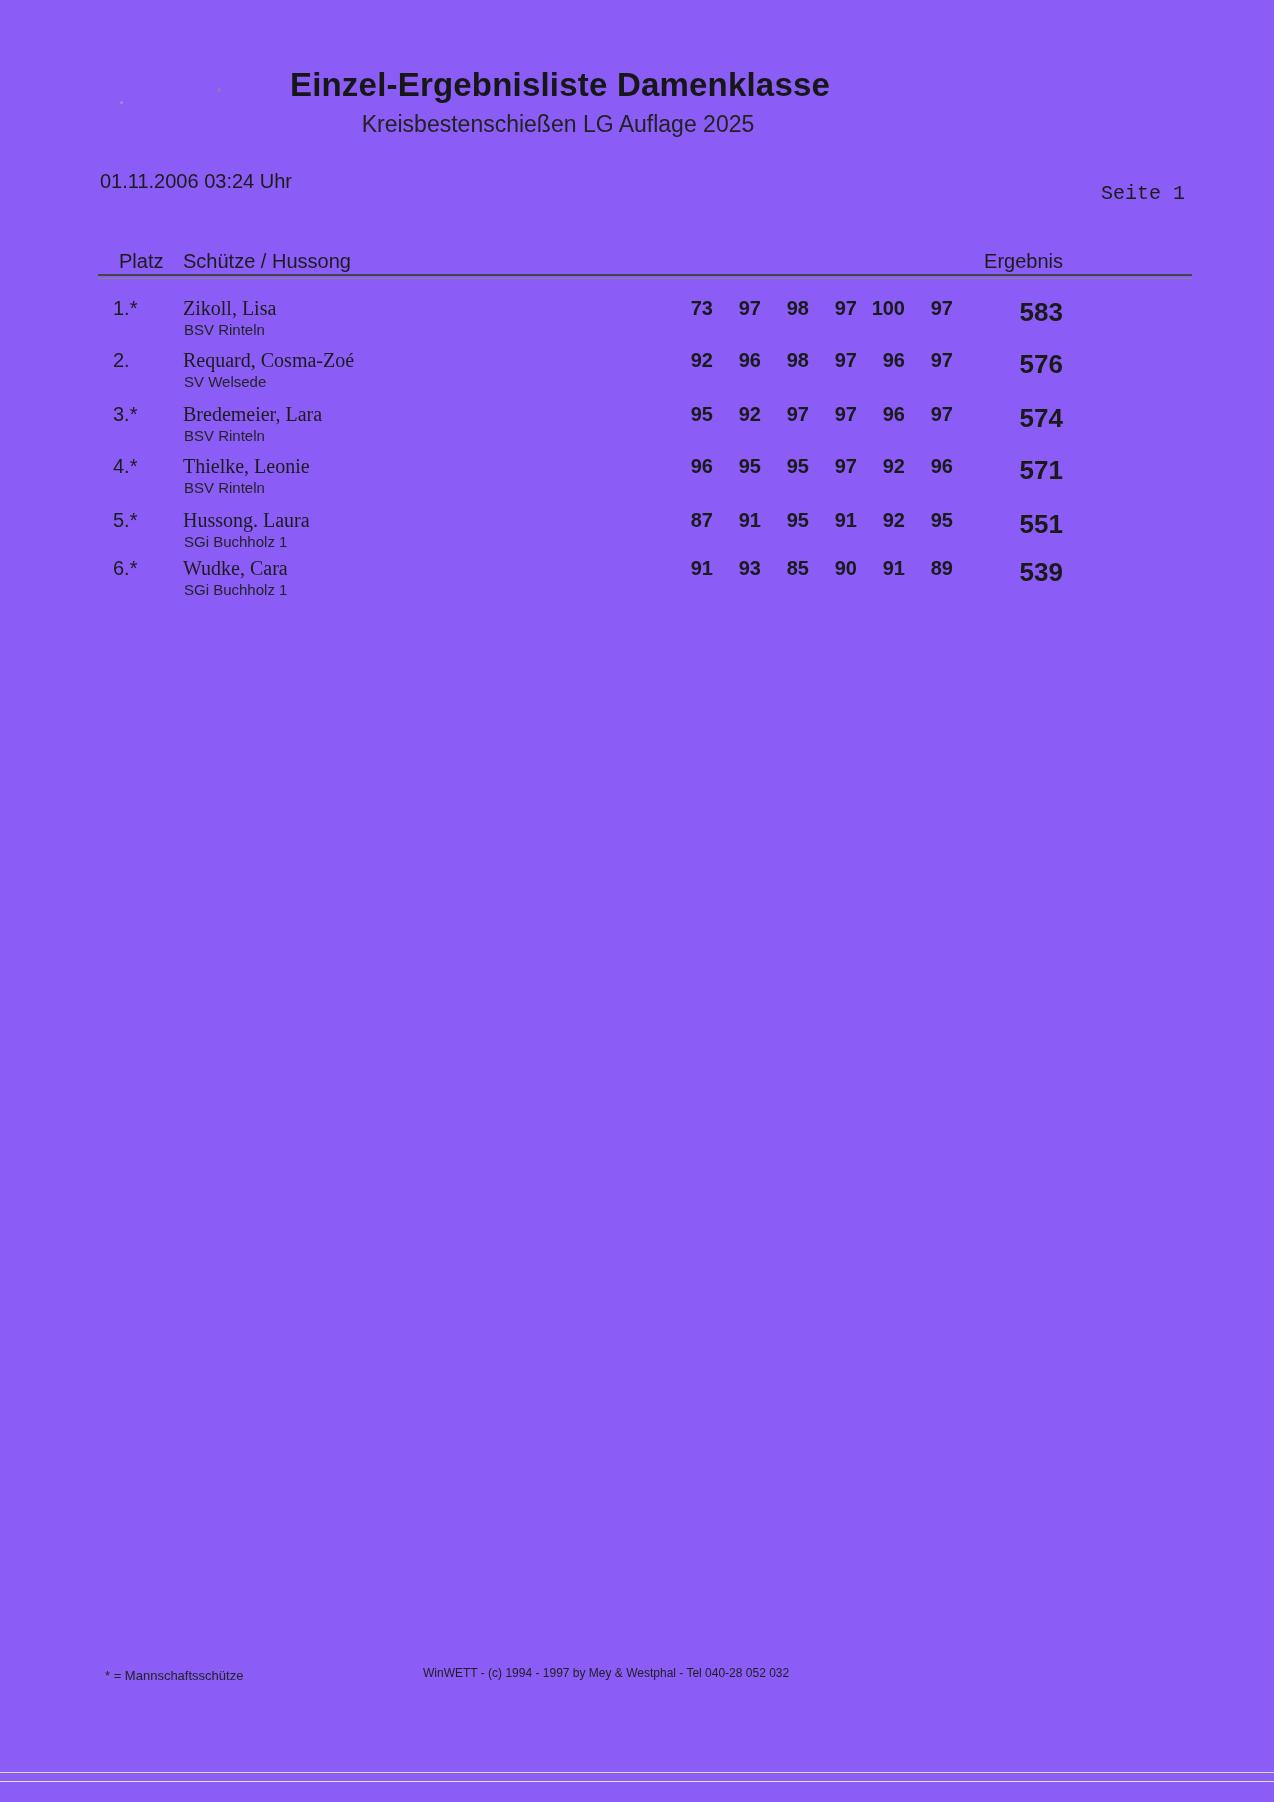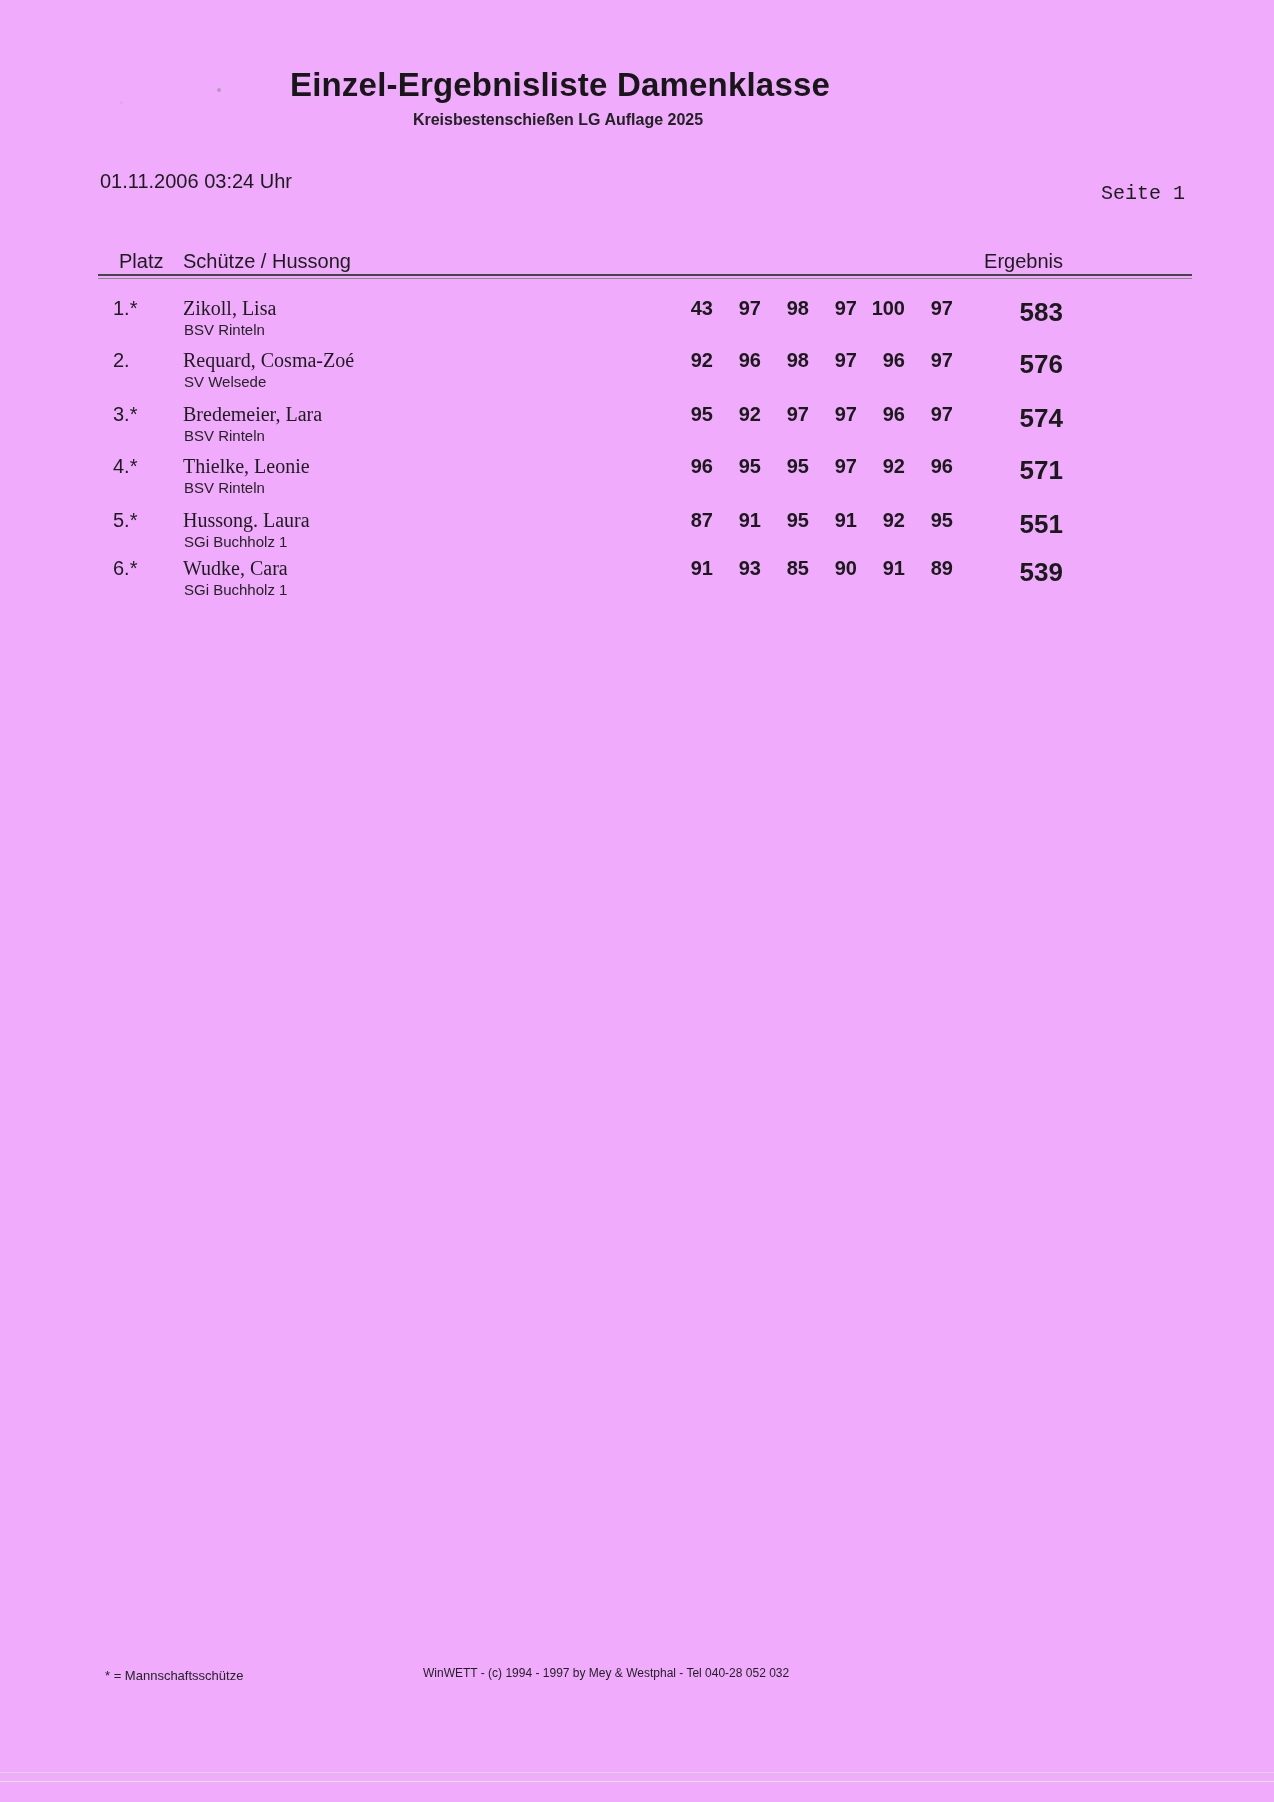--- a/index.html
+++ b/index.html
@@ -6,21 +6,21 @@
     margin: 0;
     padding: 0;
     background: #e8e8e6;
     font-family: "Liberation Sans", sans-serif;
   }
   .page {
     position: relative;
     width: 1274px;
     height: 1802px;
     margin: 0 auto;
-    background: #f0abfc;
+    background: #8b5cf6;
     color: #1c1c1c;
     overflow: hidden;
   }
 
   
   .doc-title {
     position: absolute;
     top: 66px;
     left: 0;
     width: 1120px;
@@ -29,22 +29,22 @@
     font-weight: 700;
     letter-spacing: 0.2px;
     color: #171717;
   }
   .doc-subtitle {
     position: absolute;
     top: 111px;
     left: 0;
     width: 1116px;
     text-align: center;
-    font-size: 16px;
-    font-weight: 700;
+    font-size: 23px;
+    font-weight: 400;
     color: #222;
   }
   .meta-date {
     position: absolute;
     top: 170px;
     left: 100px;
     font-size: 20px;
   }
   .meta-page {
     position: absolute;
@@ -123,21 +123,21 @@
   <div class="col-head head-platz">Platz</div>
   <div class="col-head head-schuetze">Schütze / Hussong</div>
   <div class="col-head head-ergebnis">Ergebnis</div>
   <div class="header-rule"></div>
 
   <div>
     <div class="row">
       <span class="rank">1.*</span>
       <span class="name">Zikoll, Lisa</span>
       <span class="club">BSV Rinteln</span>
-      <span class="score s0">43</span>
+      <span class="score s0">73</span>
       <span class="score s1">97</span>
       <span class="score s2">98</span>
       <span class="score s3">97</span>
       <span class="score s4">100</span>
       <span class="score s5">97</span>
       <span class="total">583</span>
     </div>
 
     <div class="row">
       <span class="rank">2.</span>

